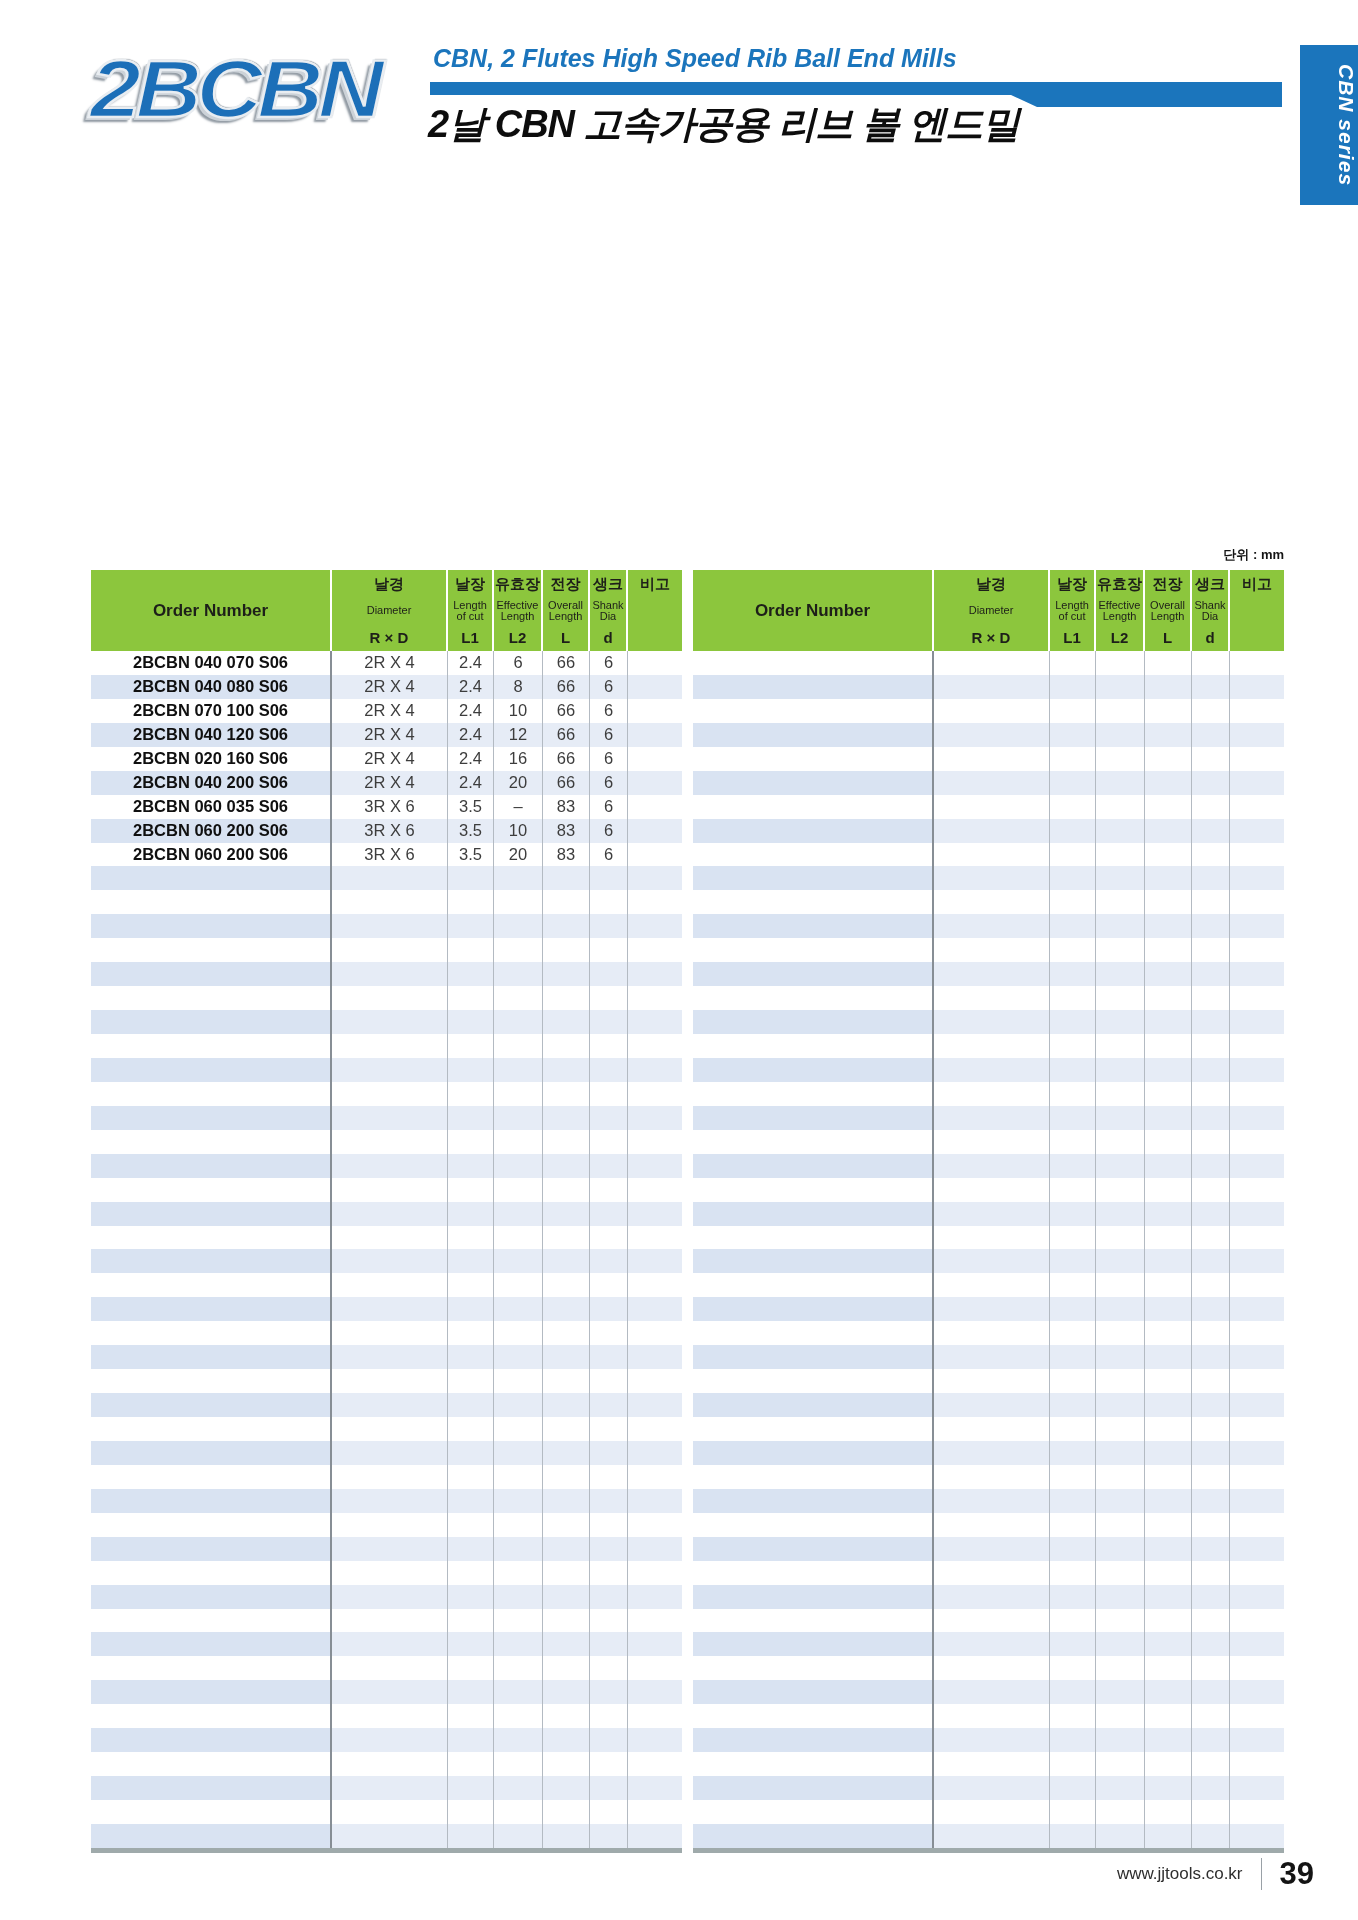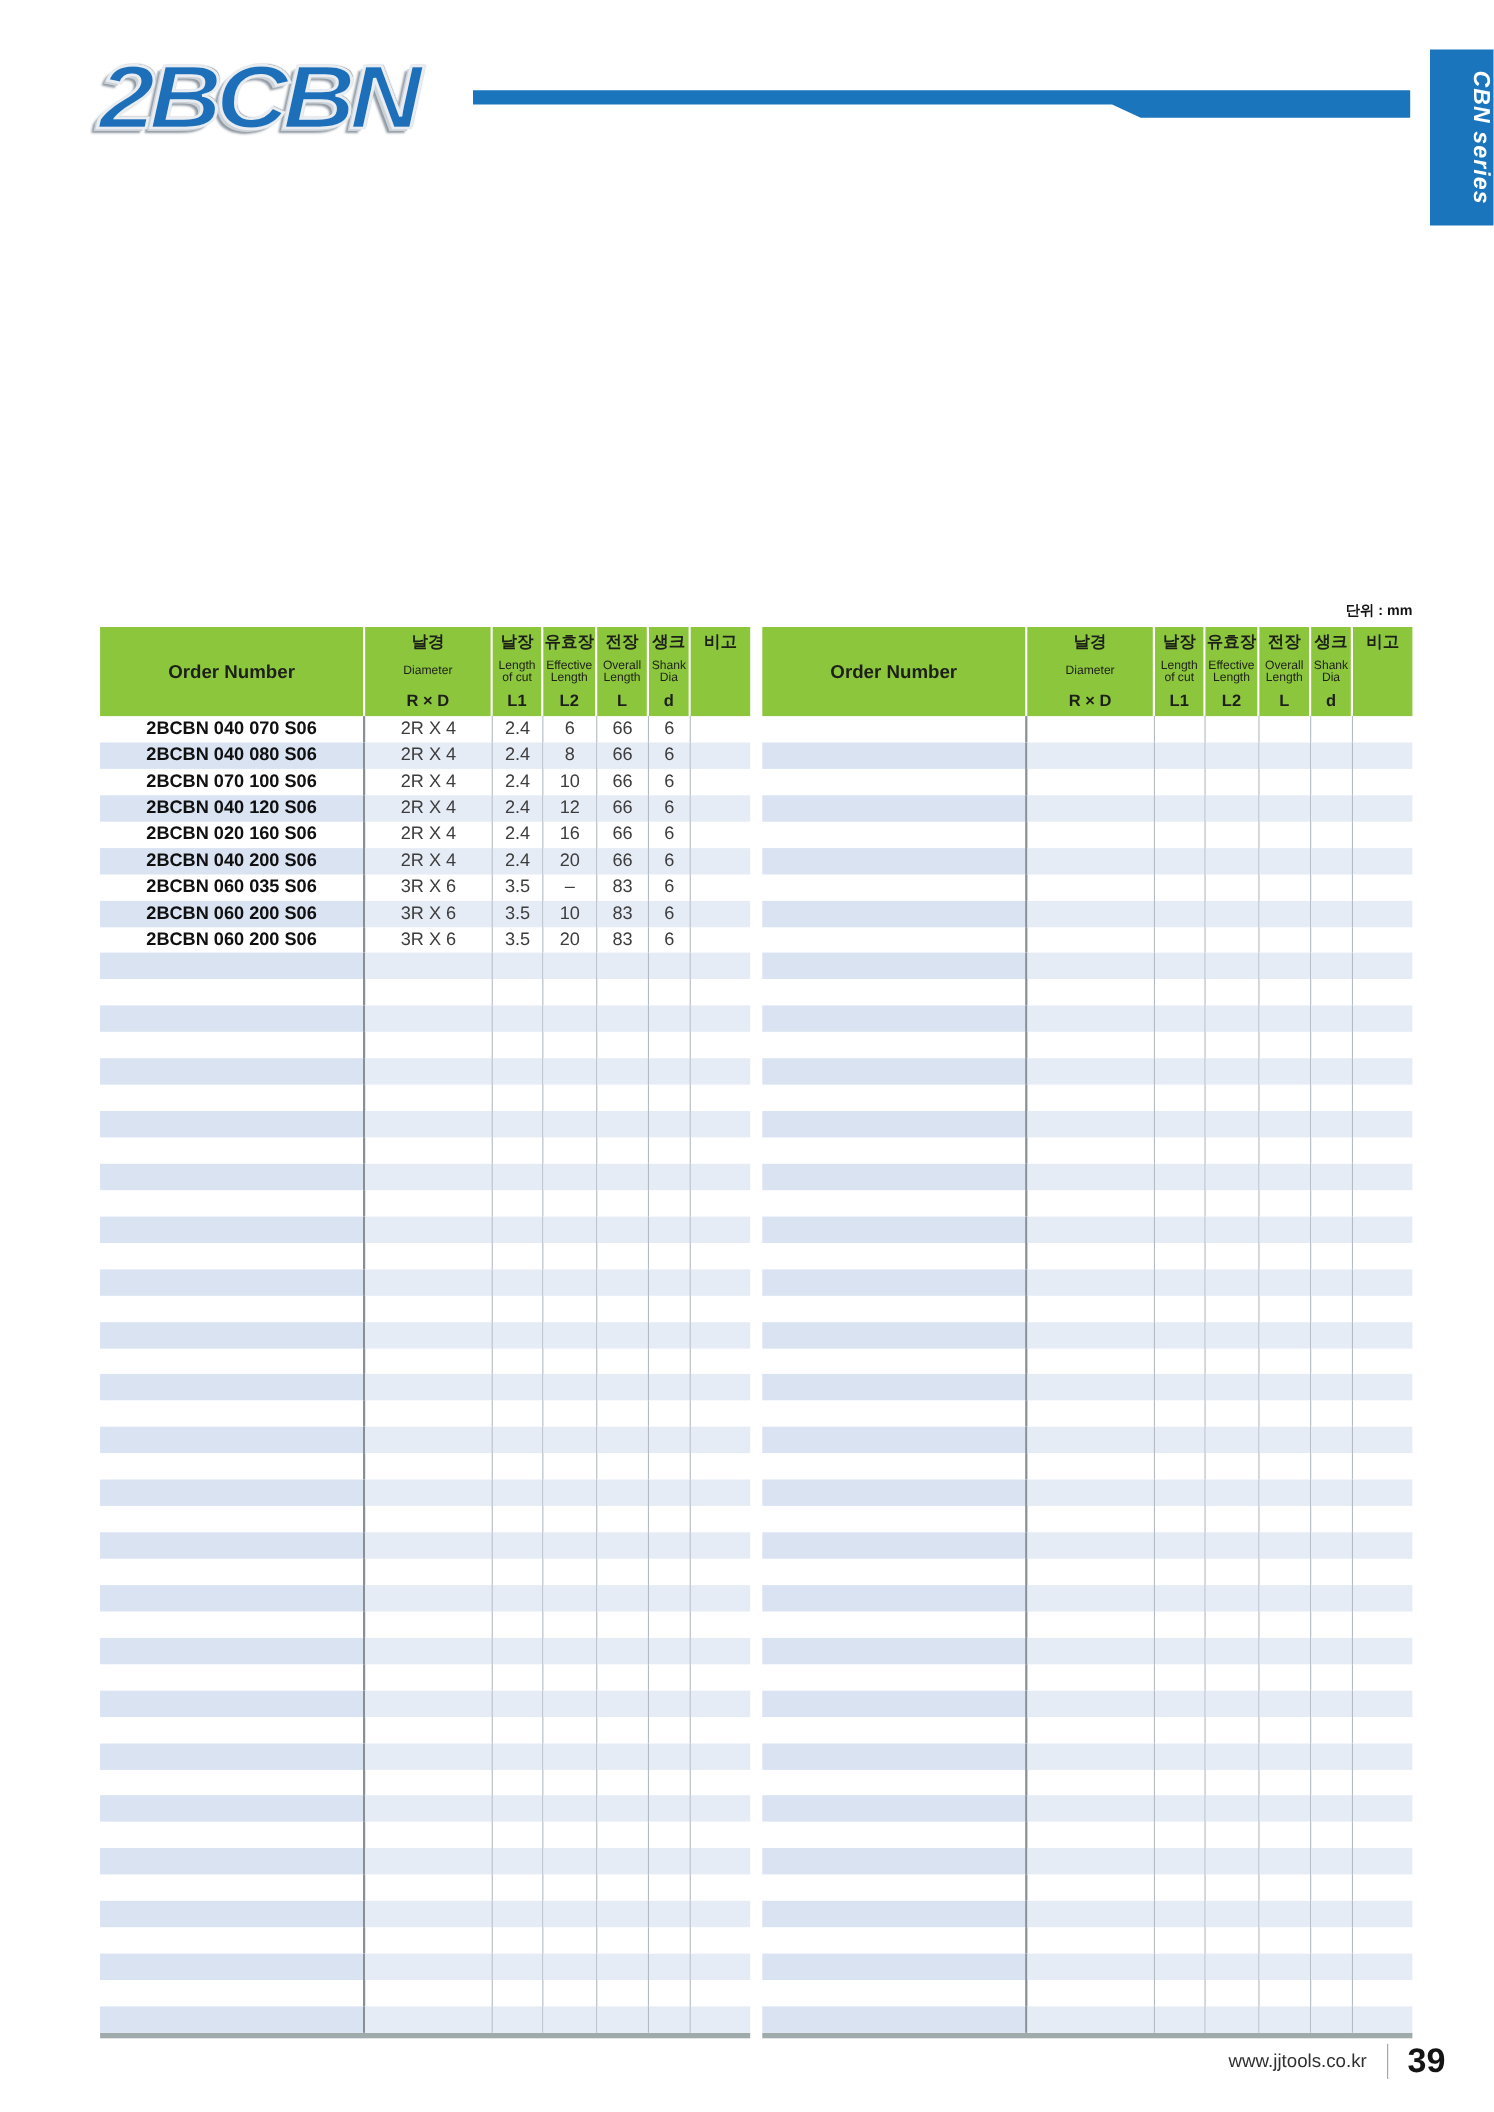--- a/index.html
+++ b/index.html
@@ -76,25 +76,27 @@
   .fdiv { width:1px; height:32px; background:#9aa1a7; }
   .pagenum { font-size:31px; font-weight:bold; color:#141414; }
 </style>
 </head>
 <body>
 
 <div class="page">
 
   <div class="logo">2BCBN</div>
 
+  <div class="title-en">CBN, 2 Flutes High Speed Rib Ball End Mills</div>
 
   <svg class="accent-bar" width="1358" height="120" viewBox="0 0 1358 120">
     <polygon points="430,82 1282,82 1282,107 1037,107 1011,95 430,95" fill="#1b75bc"></polygon>
   </svg>
 
+  <div class="title-ko">2날 CBN 고속가공용 리브 볼 엔드밀</div>
 
   <div class="series-tab">CBN series</div>
 
   <div class="unit-label">단위 : mm</div>
 
   <div class="tables-row">
     <div class="jtable" id="left-table">
         <div class="thead">
           <div class="th th-order" style="width: 241px;">Order Number</div>
           <div class="th" style="width: 116px;">

